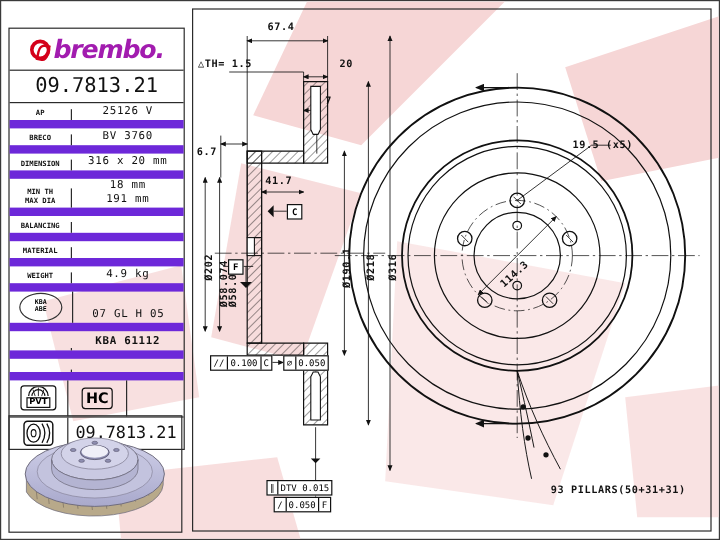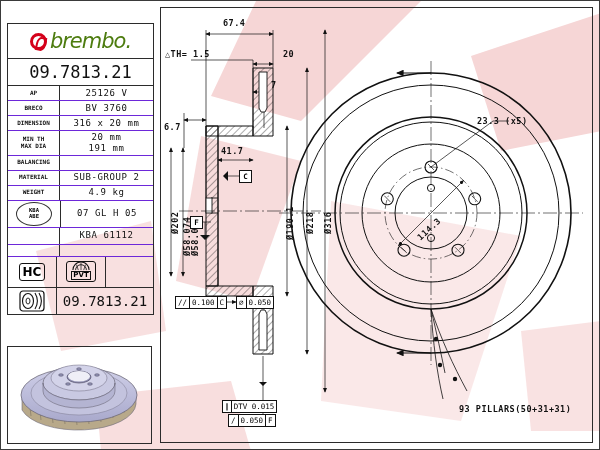--- a/index.html
+++ b/index.html
@@ -6,25 +6,25 @@
   body{width:600px;height:450px;overflow:hidden;font-family:"DejaVu Sans Mono",monospace;}
   #page{position:relative;width:600px;height:450px;background:#fff;box-sizing:border-box;border:1px solid #3a3a3a;overflow:hidden;}
 
   
   .wm{position:absolute;pointer-events:none;}
   .wm svg{display:block;}
 
   
   #leftpanel{position:absolute;left:6px;top:22px;width:145px;border:1px solid #2b2b2b;background:transparent;}
   .logo-cell{height:34px;border-bottom:1px solid #2b2b2b;display:flex;align-items:center;justify-content:center;position:relative;}
-  .brembo-word{font-family:"DejaVu Sans",sans-serif;font-weight:normal;font-style:italic;font-size:21px;color:#4d7c0f;letter-spacing:-1px;line-height:1;}
+  .brembo-word{font-family:"DejaVu Sans",sans-serif;font-weight:bold;font-style:italic;font-size:21px;color:#a21caf;letter-spacing:-1px;line-height:1;}
   .brembo-mark{width:17px;height:17px;border-radius:50%;border:3px solid #d4001a;margin-right:3px;position:relative;box-sizing:border-box;}
   .brembo-mark:after{content:"";position:absolute;left:3px;top:1px;width:6px;height:10px;border:2px solid #d4001a;border-radius:50% 0 50% 0;transform:rotate(12deg);}
   .code-cell{height:26px;border-bottom:1px solid #2b2b2b;display:flex;align-items:center;justify-content:center;font-size:17px;letter-spacing:0px;color:#111;font-family:"DejaVu Sans Mono",monospace;}
-  .trow{display:flex;border-bottom:1px solid #6d28d9;min-height:14px;}
+  .trow{display:flex;border-bottom:7px solid #6d28d9;min-height:14px;align-items:flex-end;}
   .trow:last-child{border-bottom:none;}
   .tlab{width:52px;border-right:1px solid #2b2b2b;display:flex;align-items:center;justify-content:center;font-size:6px;font-weight:bold;color:#111;text-align:center;line-height:1.15;padding:1px 0;box-sizing:border-box;}
   .tval{flex:1;display:flex;align-items:center;justify-content:center;font-size:9px;color:#111;text-align:center;line-height:1.2;padding:1px 0;letter-spacing:.6px;}
   .two-line{flex-direction:column;}
   .kba-lab{width:52px;border-right:1px solid #2b2b2b;display:flex;align-items:center;justify-content:center;padding:1px 0;}
   .kba-oval{width:34px;height:22px;border:1px solid #333;border-radius:50%;display:flex;flex-direction:column;align-items:center;justify-content:center;font-size:5.5px;font-weight:bold;line-height:1.05;}
   .icons-row{display:flex;border-bottom:1px solid #2b2b2b;height:30px;}
   .icell{width:48px;border-right:1px solid #2b2b2b;display:flex;align-items:center;justify-content:center;}
   .icell:last-child{border-right:none;flex:1;}
   .hc-box{border:1.6px solid #111;border-radius:3px;padding:1px 3px;font-size:12px;font-weight:bold;font-family:"DejaVu Sans",sans-serif;}
@@ -85,70 +85,69 @@
     <div class="trow">
       <div class="tlab">DIMENSION</div>
       <div class="tval">316 x 20 mm</div>
     </div>
     <div class="trow">
       <div class="tlab two-line">
         <span>MIN TH</span>
         <span>MAX DIA</span>
       </div>
       <div class="tval two-line">
-        <span>20  mm</span>
+        <span>18  mm</span>
         <span>191  mm</span>
       </div>
     </div>
     <div class="trow">
       <div class="tlab">BALANCING</div>
     </div>
     <div class="trow">
       <div class="tlab">MATERIAL</div>
-      <div class="tval">SUB-GROUP 2</div>
     </div>
     <div class="trow">
       <div class="tlab">WEIGHT</div>
       <div class="tval">4.9  kg</div>
     </div>
 
     <div class="trow" style="min-height:20px;">
       <div class="kba-lab">
         <div class="kba-oval">
           <span>KBA</span>
           <span>ABE</span>
         </div>
       </div>
       <div class="tval">07  GL  H  05</div>
     </div>
-    <div class="trow" style="min-height:16px;">
+    <div class="trow" style="min-height:16px;font-weight:bold;">
       <div class="tlab"></div>
       <div class="tval">KBA  61112</div>
     </div>
 
     <div class="trow" style="min-height:11px;">
       <div class="tlab"></div>
       <div class="tval"></div>
     </div>
 
     <div class="icons-row">
-      <div class="icell">
-        <span class="hc-box">HC</span>
-      </div>
       <div class="icell">
         <span class="pvt-box">
           <svg width="22" height="10" viewBox="0 0 22 10">
             <path d="M2 9 A9 9 0 0 1 20 9" fill="none" stroke="#111" stroke-width="1.2"></path>
             <path d="M5 9 A6 6 0 0 1 17 9" fill="none" stroke="#111" stroke-width="1"></path>
             <line x1="11" y1="1" x2="11" y2="9" stroke="#111" stroke-width=".8"></line>
             <line x1="6" y1="3" x2="8" y2="9" stroke="#111" stroke-width=".8"></line>
             <line x1="16" y1="3" x2="14" y2="9" stroke="#111" stroke-width=".8"></line>
           </svg>
           <span class="pvt-txt">PVT</span>
         </span>
+      </div>
+      <div class="icell">
+        <span class="hc-box">HC</span>
       </div>
       <div class="icell"></div>
     </div>
 
     <div class="coderow">
       <div class="icell">
         <svg width="26" height="22" viewBox="0 0 26 22">
           <rect x="1" y="1" width="24" height="20" rx="3" fill="none" stroke="#111" stroke-width="1.2"></rect>
           <ellipse cx="9" cy="11" rx="5.5" ry="7.5" fill="none" stroke="#111" stroke-width="1.1"></ellipse>
           <ellipse cx="9" cy="11" rx="2" ry="3" fill="none" stroke="#111" stroke-width=".9"></ellipse>
@@ -384,20 +383,20 @@
     <div class="fcfbox" style="left:61px;top:392px;">
       <span class="fcfcell">∥</span>
       <span class="fcfcell">DTV  0.015</span>
     </div>
     <div class="fcfbox" style="left:67px;top:406px;">
       <span class="fcfcell">∕</span>
       <span class="fcfcell">0.050</span>
       <span class="fcfcell">F</span>
     </div>
 
-    <div class="dimtxt b" style="left:316px;top:108px;">23.3 (x5)</div>
+    <div class="dimtxt b" style="left:316px;top:108px;">19.5 (x5)</div>
     <div class="dimtxt b" style="left:254px;top:216px;transform:rotate(-42deg);">
       <span>114.3</span>
     </div>
     <div class="dimtxt b" style="left:298px;top:396px;">93 PILLARS(50+31+31)</div>
   </div>
 
 </div>
 
 </body></html>

